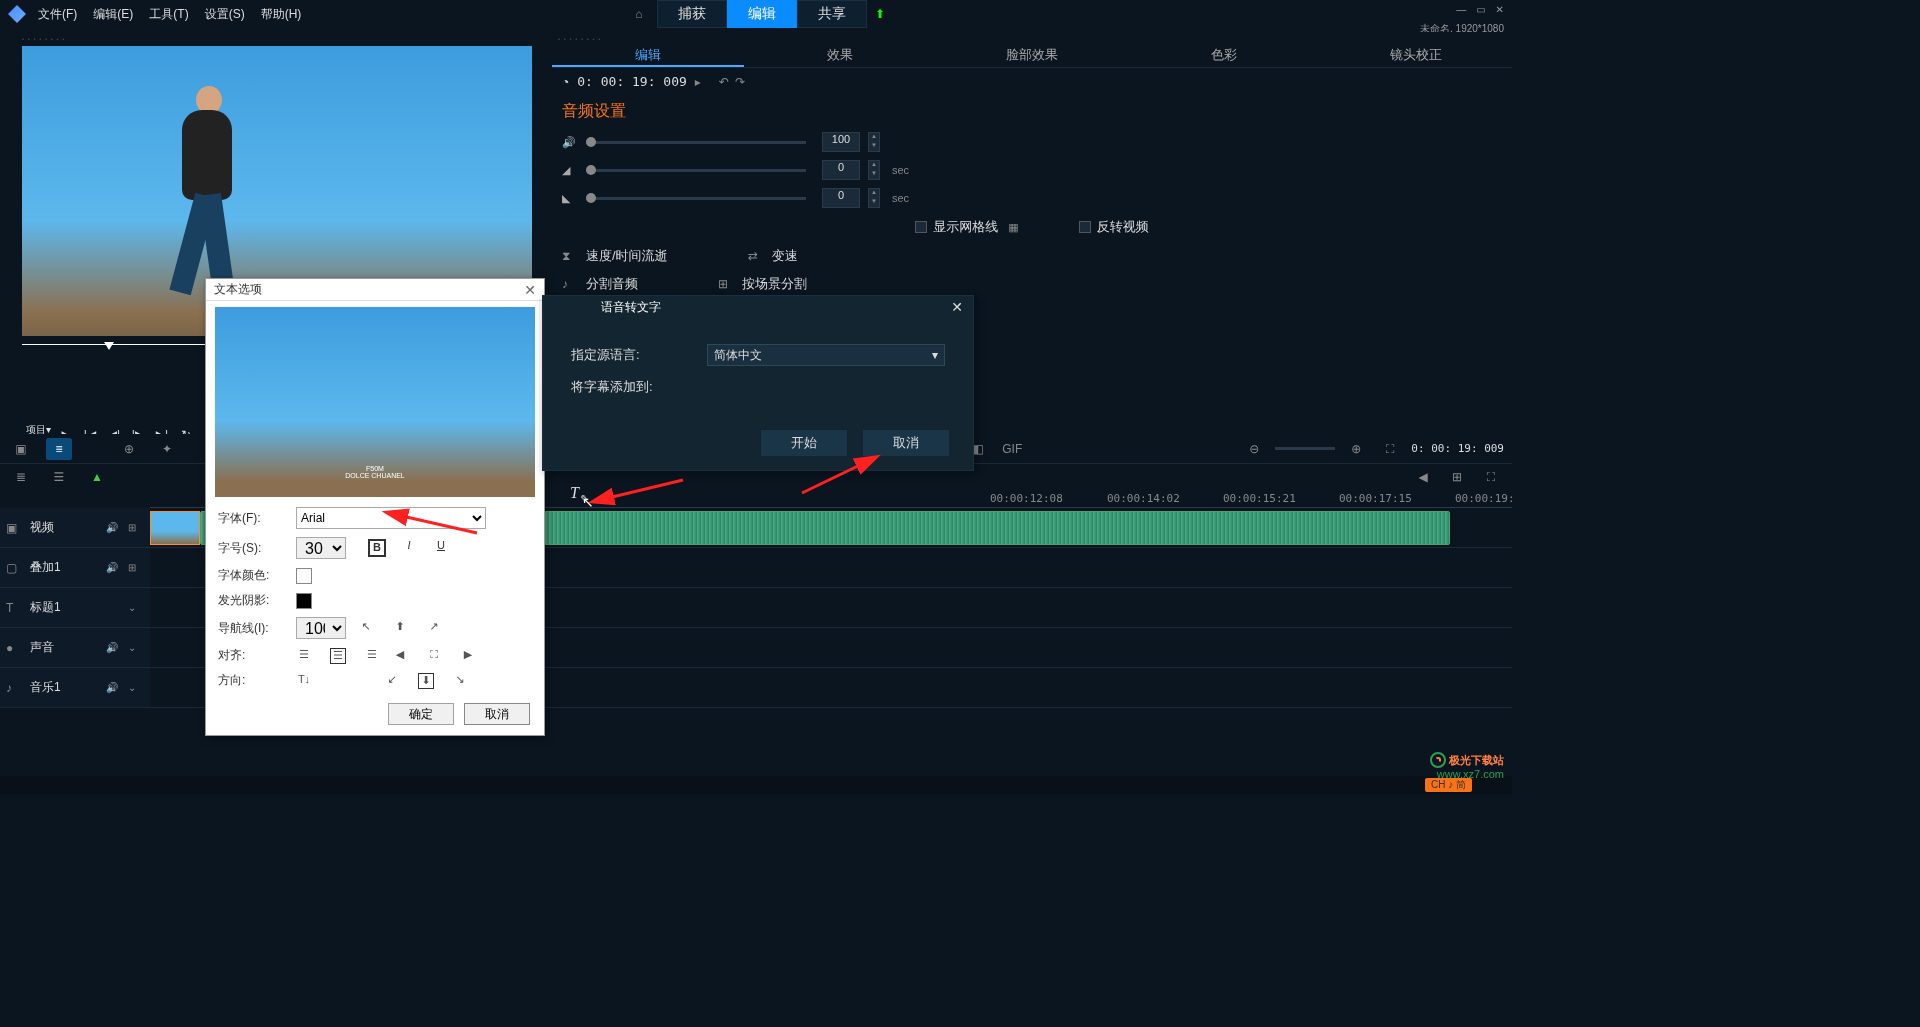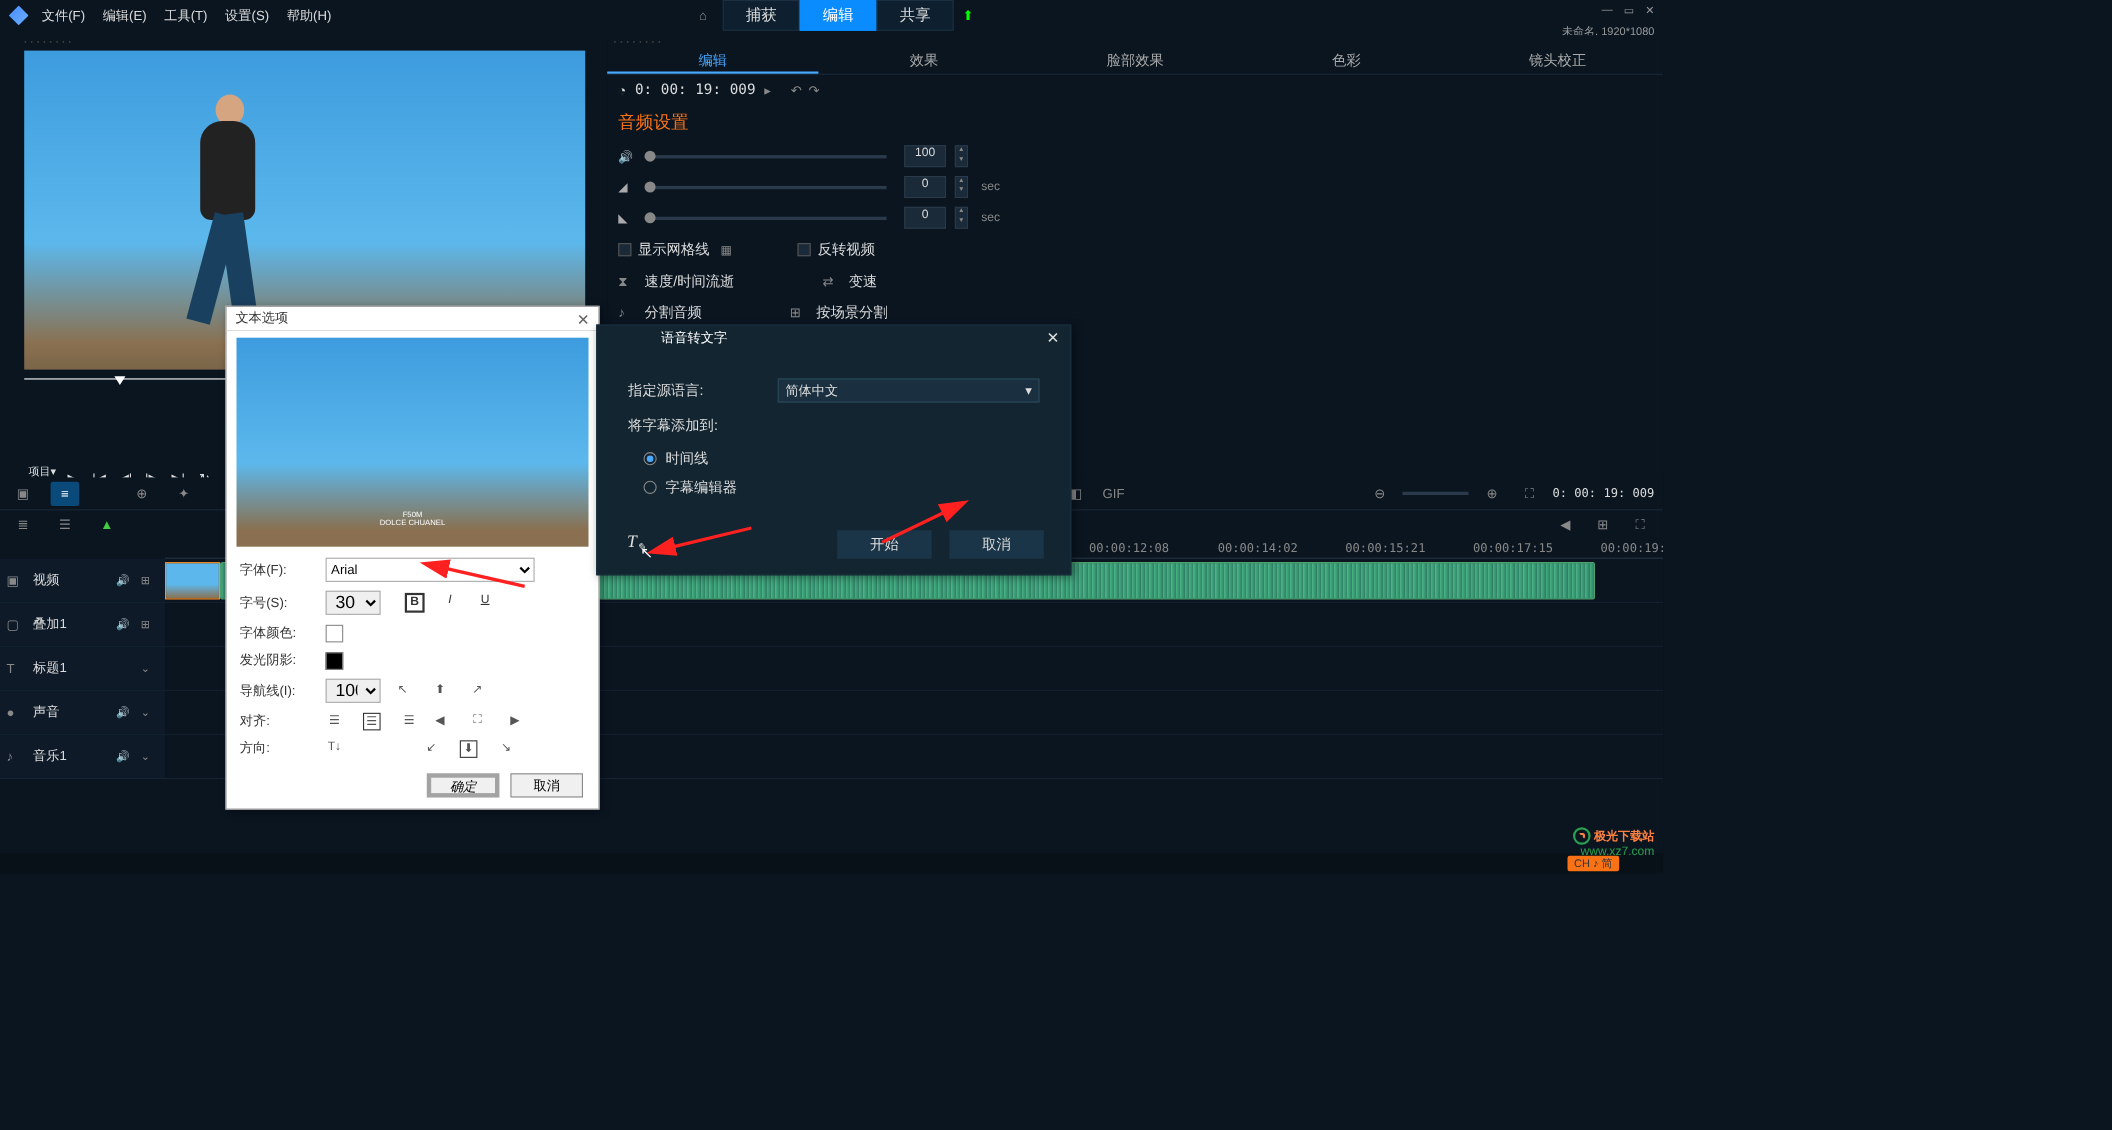--- a/index.html
+++ b/index.html
@@ -53,21 +53,21 @@
 .section-title { padding: 6px 10px; color: #f97316; font-size: 16px; }
 .slider-row { display: flex; align-items: center; gap: 8px; padding: 4px 10px; }
 .slider-icon { width: 16px; color: #aaa; font-size: 11px;}
 .slider-track { flex: 1; max-width: 220px; height: 3px; background: #2a3a4a; position: relative; margin-right: 8px;}
 .slider-thumb { position: absolute; top: -4px; width: 10px; height: 10px; background: #888; border-radius: 50%; }
 .num-input { width: 38px; height: 20px; background: #1a2a38; border: 1px solid #2a3a4a; color: #ddd; text-align: center; font-size: 11px;}
 .spinner { width: 12px; height: 20px; background: #1a2a38; border: 1px solid #2a3a4a; display: flex; flex-direction: column;}
 .spinner div { flex: 1; font-size: 6px; text-align: center; color: #888;}
 .unit { color: #888; font-size: 11px; margin-left: 4px;}
 
-.checkbox-row { display: flex; gap: 60px; padding: 6px 10px; }
+.checkbox-row { display: flex; gap: 60px; padding: 6px 10px; justify-content: center; }
 .check-item { display: flex; align-items: center; gap: 6px; color: #ddd; font-size: 13px;}
 .checkbox { width: 12px; height: 12px; border: 1px solid #555; background: #1a2a38;}
 .grid-icon { color: #888; font-size: 11px; margin-left: 4px;}
 
 .action-row { display: flex; gap: 80px; padding: 5px 10px; }
 .action-item { display: flex; align-items: center; gap: 8px; color: #ddd; font-size: 13px; cursor: pointer;}
 .action-item.disabled { color: #555; }
 .action-icon { width: 16px; font-size: 12px; color: #888;}
 
 
@@ -113,21 +113,21 @@
 .form-select { flex: 1; max-width: 190px; height: 22px; border: 1px solid #aaa; padding: 0 0; font-size: 12px; background: #fff;}
 .form-small { width: 50px; height: 22px; border: 1px solid #aaa; padding: 0 4px; font-size: 16px;}
 .style-btns { display: flex; gap: 14px; margin-left: 14px;}
 .style-btn { width: 18px; height: 18px; border: 1px solid #999; text-align: center; font-size: 11px; cursor: pointer; font-family: serif;}
 .style-btn.active { border: 2px solid #333;}
 .color-swatch { width: 16px; height: 16px; border: 1px solid #888;}
 .nav-btns { display: flex; gap: 18px; margin-left: 4px;}
 .nav-btn { width: 16px; height: 16px; font-size: 11px; color: #555; cursor: pointer; text-align: center;}
 .dialog-footer { display: flex; justify-content: flex-end; gap: 10px; padding: 10px 14px;}
 .dlg-btn { width: 66px; height: 22px; border: 1px solid #888; background: #f0f0f0; font-size: 12px; cursor: pointer;}
-.dlg-btn.primary { border: 4px solid #a3a3a3; font-style: italic;}
+.dlg-btn.primary { border: 1px solid #a3a3a3;}
 
 
 .stt-dialog { left: 542px; top: 295px; width: 432px; background: #132530; color: #ddd; border: 1px solid #1a3040;}
 .stt-dialog .dialog-title { color: #fff; border-bottom: none; padding: 6px 10px; margin-left: 48px;}
 .stt-dialog .dialog-close { color: #ddd;}
 .stt-body { padding: 14px 28px 8px;}
 .stt-row { display: flex; align-items: center; margin: 12px 0; gap: 16px;}
 .stt-label { width: 120px; font-size: 13px;}
 .stt-select { flex: 1; height: 22px; background: #1a3040; border: 1px solid #2a4a5a; color: #ddd; padding: 0 6px; font-size: 12px; display: flex; align-items: center; justify-content: space-between;}
 .radio-group { margin: 6px 0 6px 14px;}
@@ -487,30 +487,20 @@
     <div class="stt-row">
       <span class="stt-label">指定源语言:</span>
       <div class="stt-select">
         <span>简体中文</span>
           <span>▾</span>
       </div>
     </div>
     <div class="stt-row">
         <span class="stt-label">将字幕添加到:</span>
       </div>
-    <div class="radio-group">
-      <div class="radio-item">
-          <div class="radio checked"></div>
-          <span>时间线</span>
-        </div>
-      <div class="radio-item">
-          <div class="radio"></div>
-          <span>字幕编辑器</span>
-        </div>
-    </div>
   </div>
   <div class="stt-footer">
     <button class="stt-btn">开始</button>
     <button class="stt-btn">取消</button>
   </div>
 </div>
 
 <div class="tx-icon">T<sub style="font-size:10px">✎</sub></div>
 <div class="cursor">↖</div>
 

